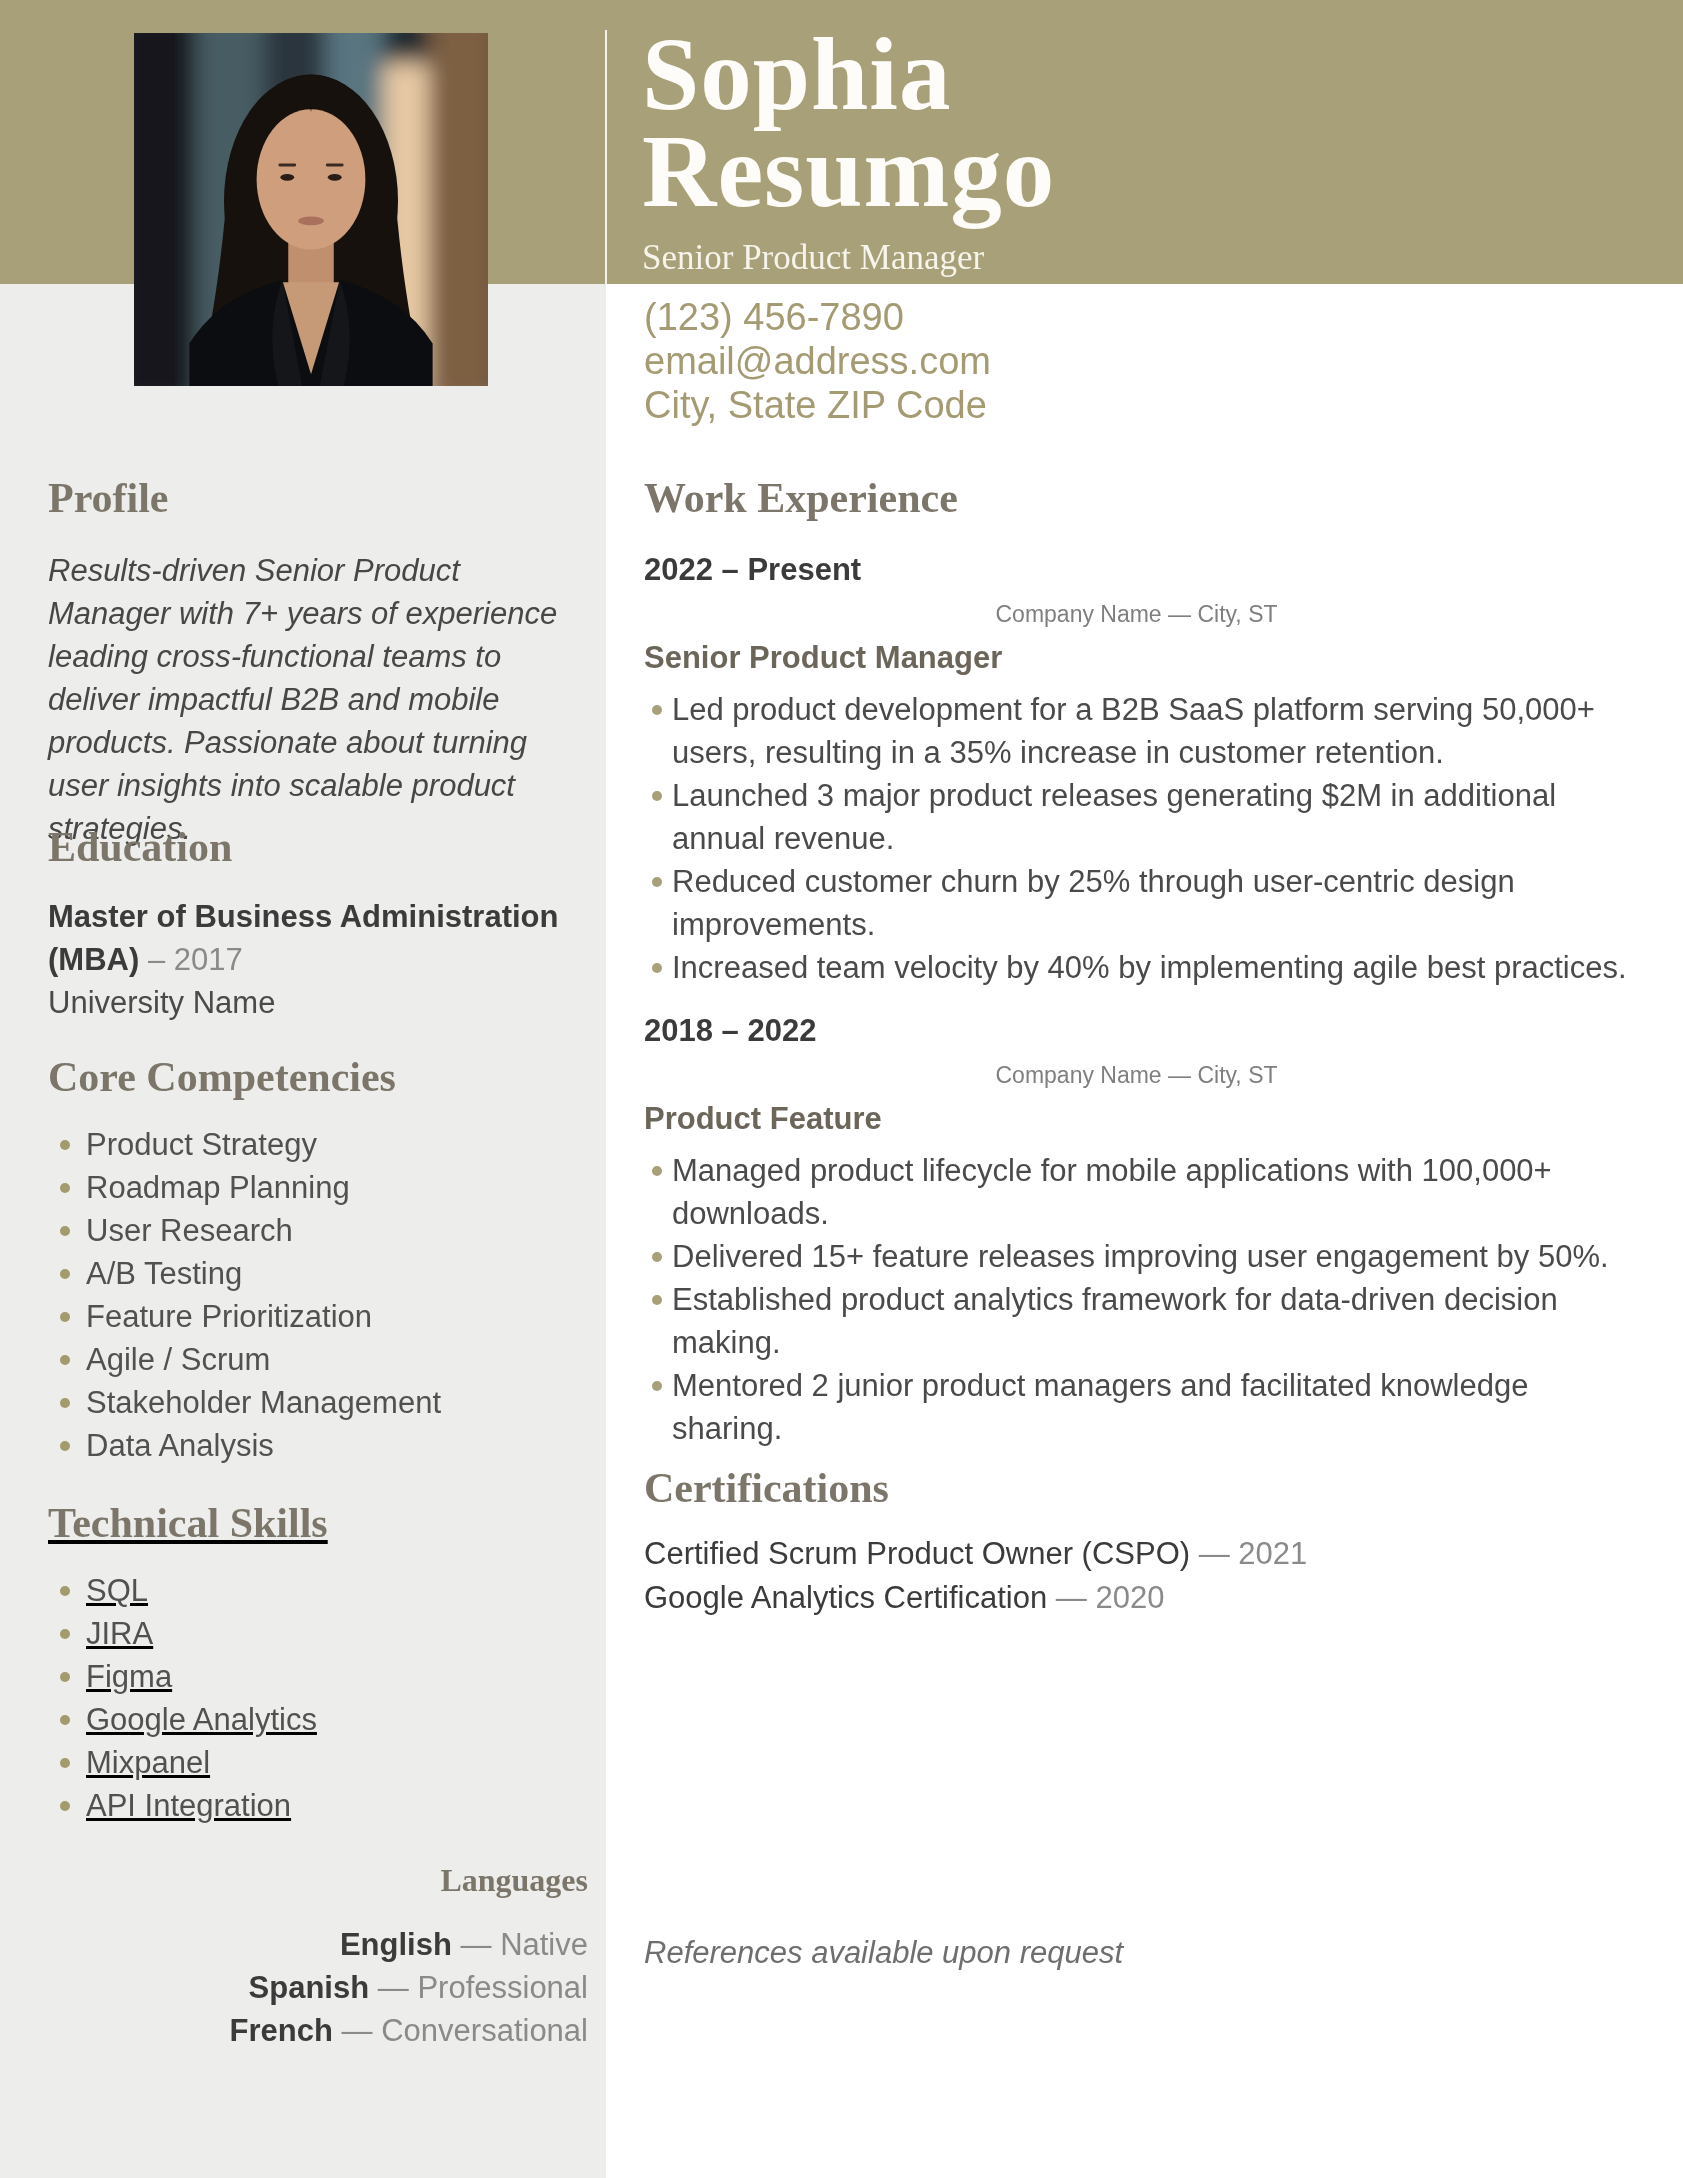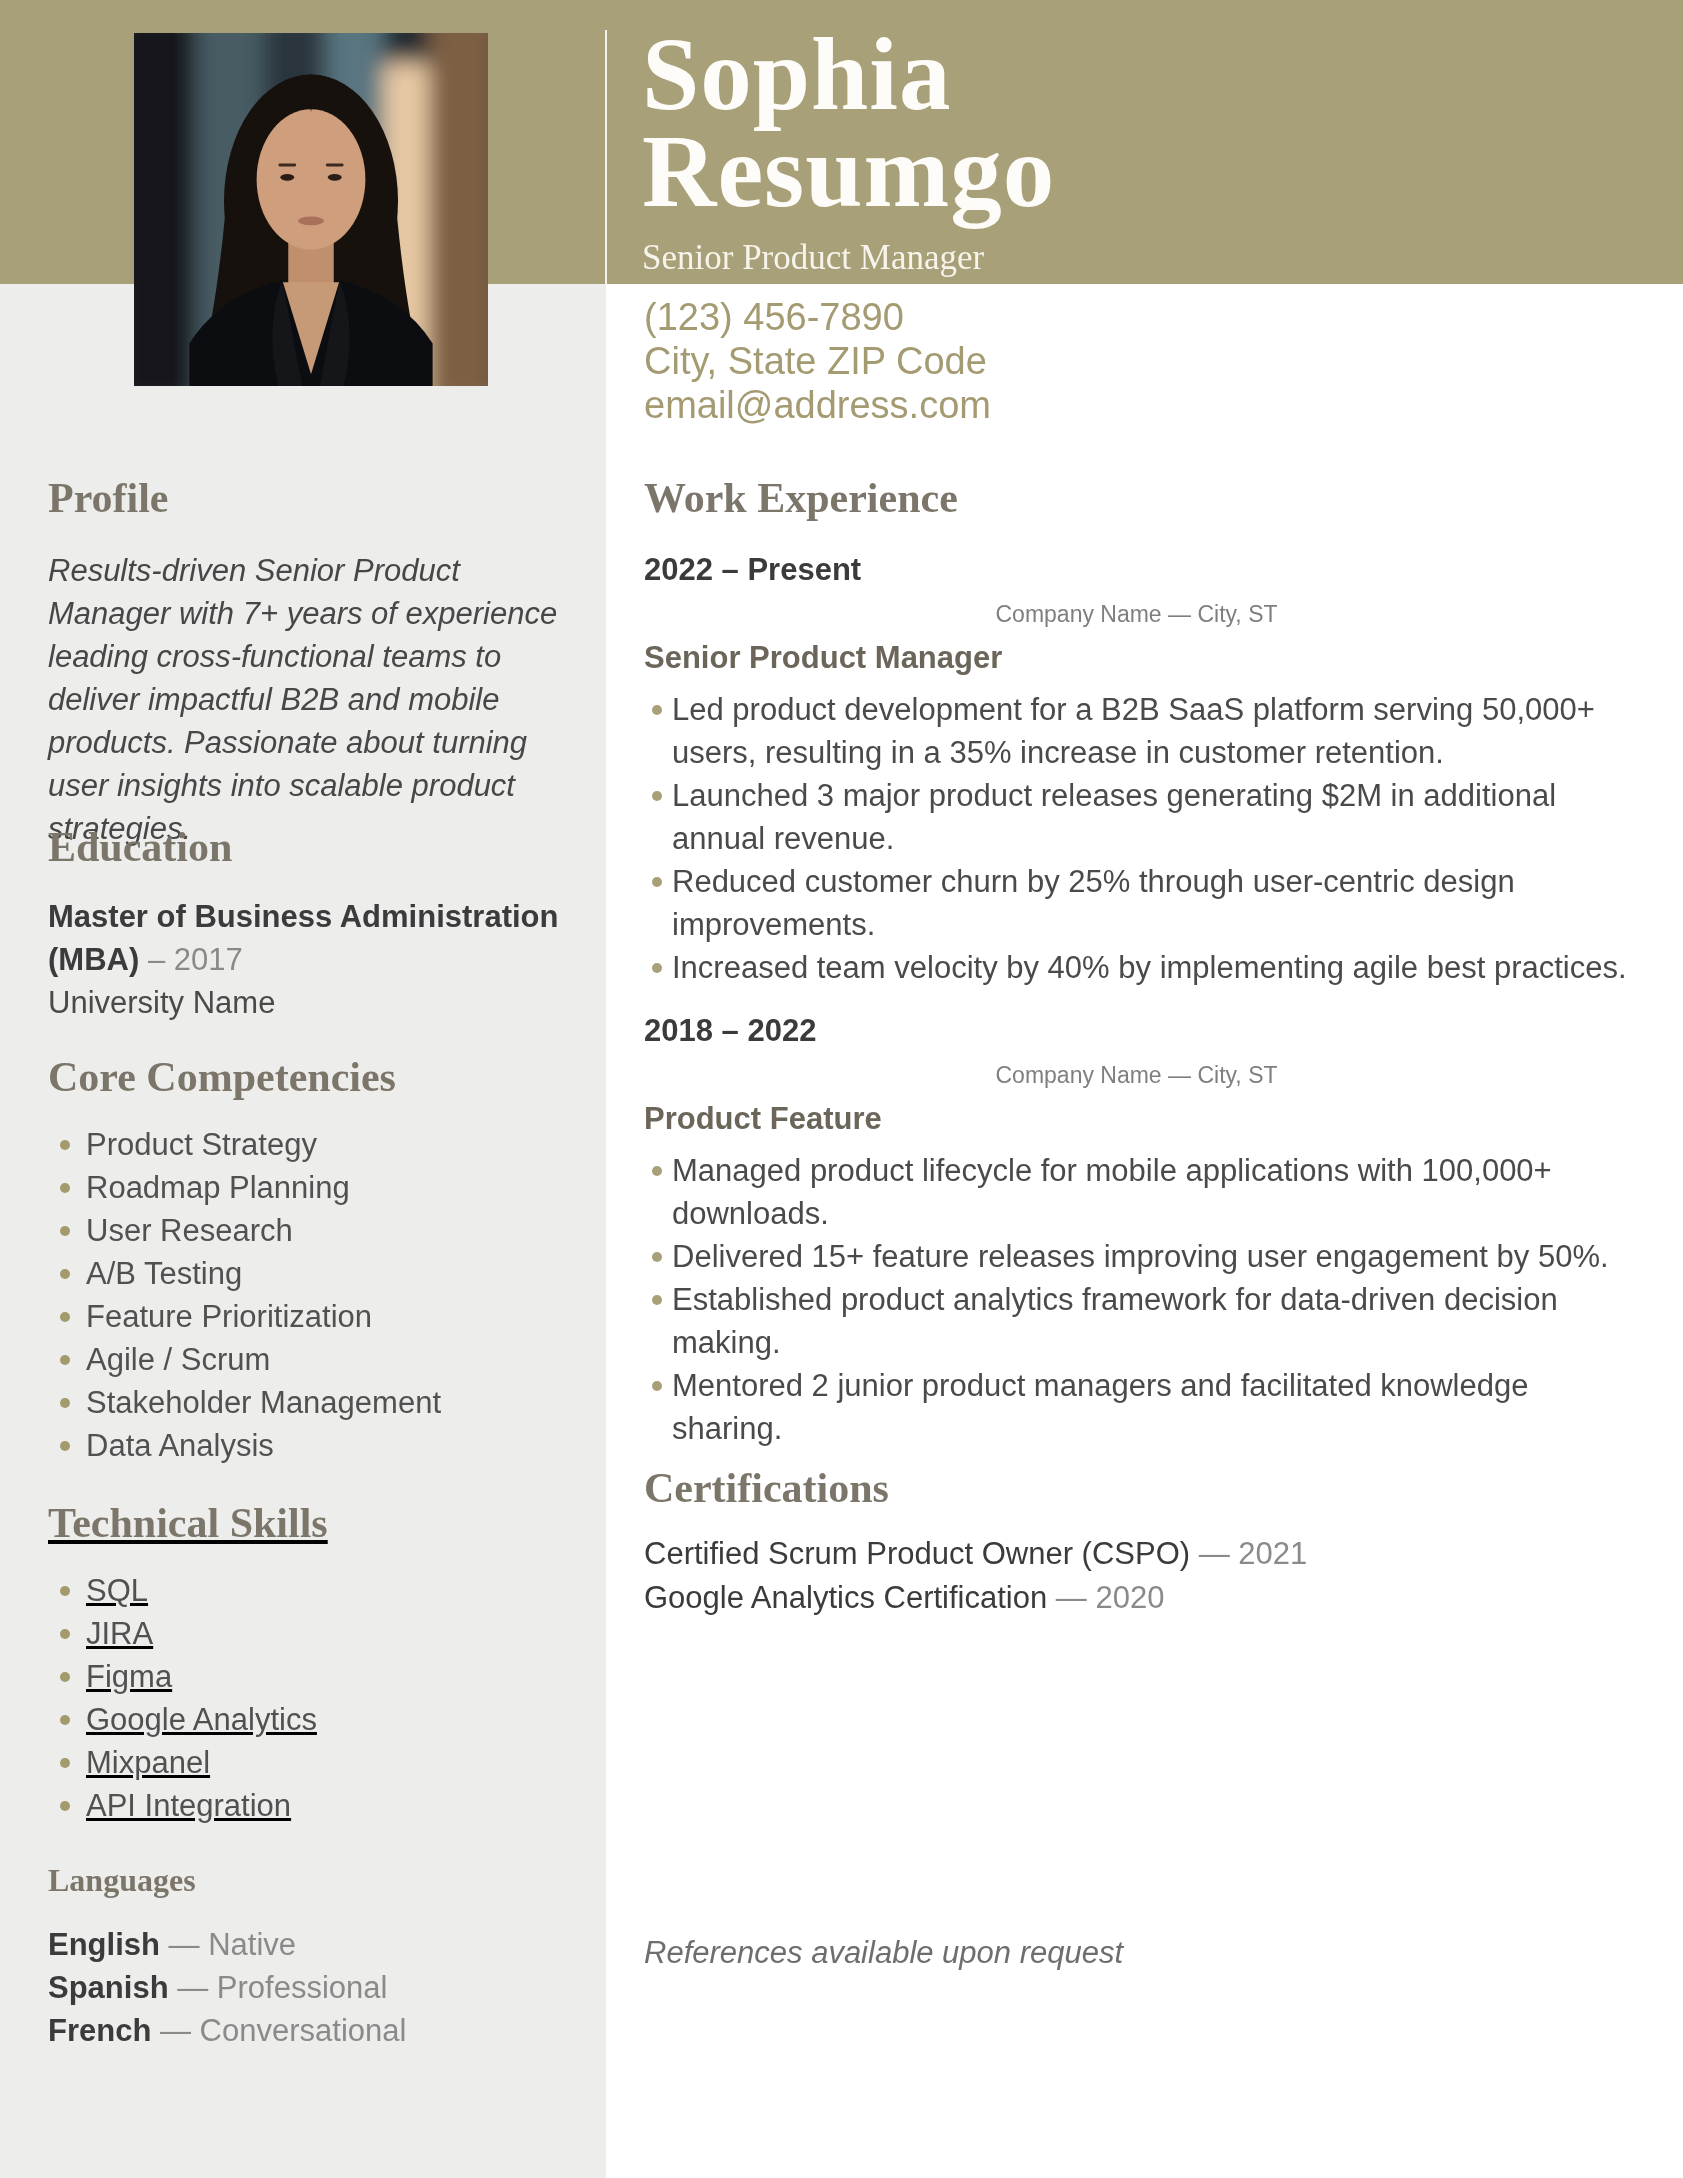--- a/index.html
+++ b/index.html
@@ -33,21 +33,21 @@
   .sb-profile .para{margin-top:25px;font-size:31px;line-height:43px;font-style:italic;color:#474747;}
   .sb-education{top:822px;}
   .edu-lines{margin-top:22px;font-size:31px;line-height:43px;color:#4a4a4a;}
   .bold-dark{font-weight:bold;color:#3b3b3b;}
   .muted{color:#8a8a8a;}
   ul.dotlist{margin:20px 0 0 0;padding:0;list-style:none;font-size:31px;line-height:43px;color:#515151;}
   ul.dotlist li{position:relative;padding-left:38px;}
   ul.dotlist li::before{content:"";position:absolute;left:12px;top:17px;width:10px;height:10px;border-radius:50%;background:#a39a6d;}
   .sb-core{top:1052px;}
   .sb-tech{top:1498px;text-decoration:underline;}
-  .sb-lang{top:1861px;}
+  .sb-lang{top:1861px;text-align:right;}
   .lang-lines{margin-top:24px;font-size:31px;line-height:43px;}
   
   .main{position:absolute;left:644px;width:985px;}
   .m-work{top:473px;}
   .job{margin-top:24px;}
   .job + .job{margin-top:20px;}
   .job-dates{font-size:31px;line-height:44px;font-weight:bold;color:#3b3b3b;}
   .job-company{font-size:23px;line-height:44px;color:#7f7f7f;text-align:center;}
   .job-title{font-size:31px;line-height:44px;font-weight:bold;color:#6c665a;}
   ul.joblist{margin:8px 0 0 0;padding:0;list-style:none;font-size:31px;line-height:43px;color:#4a4a4a;}
@@ -109,22 +109,22 @@
   <div class="header-text">
     <div class="name">
       <div>Sophia</div>
       <div>Resumgo</div>
     </div>
     <div class="job-headline">Senior Product Manager</div>
   </div>
 
   <div class="contact">
     <div>(123) 456-7890</div>
+    <div>email@address.com</div>
     <div>City, State ZIP Code</div>
-    <div>email@address.com</div>
   </div>
 
   <div class="sb sb-profile">
     <div class="sec-head">Profile</div>
     <div class="para">Results-driven Senior Product Manager with 7+ years of experience leading cross-functional teams to deliver impactful B2B and mobile products. Passionate about turning user insights into scalable product strategies.</div>
   </div>
 
   <div class="sb sb-education">
     <div class="sec-head">Education</div>
     <div class="edu-lines">

